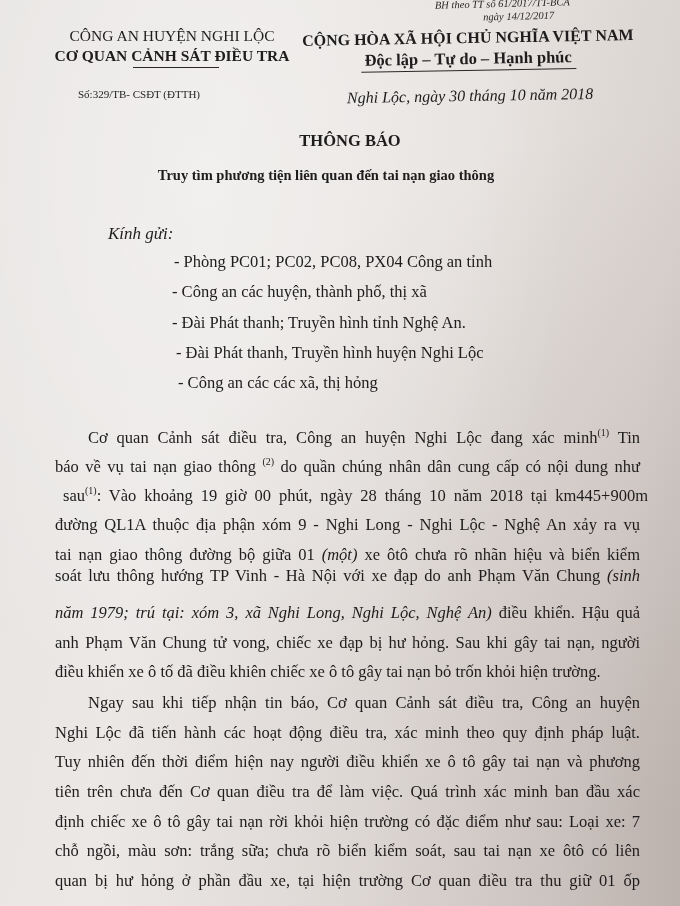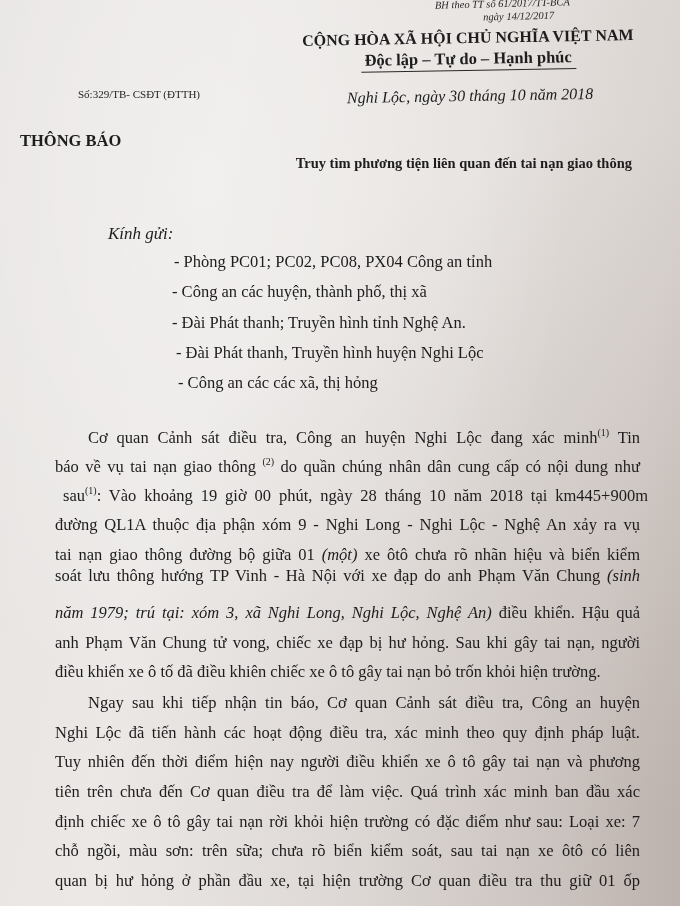--- a/index.html
+++ b/index.html
@@ -86,32 +86,32 @@
       top: 87px;
       font-size: 16px;
       font-style: italic;
       transform: rotate(-1deg);
     }
     .title {
       position: absolute;
       left: 0;
       width: 680px;
       top: 131px;
-      text-align: left;
+      text-align: center;
       font-weight: bold;
       font-size: 16.5px;
       padding-left: 20px;
       box-sizing: border-box;
     }
     .subtitle {
       position: absolute;
       left: 0;
       width: 632px;
-      top: 155px;
-      text-align: right;
+      top: 167px;
+      text-align: center;
       font-weight: bold;
       font-size: 14.5px;
       padding-left: 20px;
       box-sizing: border-box;
     }
     .greeting {
       left: 108px;
       top: 224px;
       font-size: 17px;
       font-style: italic;
@@ -150,20 +150,25 @@
 </head>
 <body>
 
 <div class="page">
 
   <div class="corner-note">
     <div>BH theo TT số 61/2017/TT-BCA</div>
     <div>ngày 14/12/2017</div>
   </div>
 
+  <div class="header-left">
+    <div>CÔNG AN HUYỆN NGHI LỘC</div>
+    <div class="agency-sub">CƠ QUAN CẢNH SÁT ĐIỀU TRA</div>
+    <span class="underline"></span>
+  </div>
 
   <div class="header-right">
     <div>CỘNG HÒA XÃ HỘI CHỦ NGHĨA VIỆT NAM</div>
     <div class="motto">Độc lập – Tự do – Hạnh phúc</div>
     <span class="underline"></span>
   </div>
 
   <div class="abs doc-number">Số:329/TB- CSĐT (ĐTTH)</div>
   <div class="abs place-date">Nghi Lộc, ngày 30 tháng 10 năm 2018</div>
 
@@ -191,17 +196,17 @@
     <div class="line" style="top:205px;">anh Phạm Văn Chung tử vong, chiếc xe đạp bị hư hỏng. Sau khi gây tai nạn, người</div>
     <div class="line last" style="top:234px;">điều khiển xe ô tố đã điều khiên chiếc xe ô tô gây tai nạn bỏ trốn khỏi hiện trường.</div>
   </div>
 
   <div class="body-text" style="top:693px;">
     <div class="line indent" style="top:0px;">Ngay sau khi tiếp nhận tin báo, Cơ quan Cảnh sát điều tra, Công an huyện</div>
     <div class="line" style="top:30px;">Nghi Lộc đã tiến hành các hoạt động điều tra, xác minh theo quy định pháp luật.</div>
     <div class="line" style="top:59px;">Tuy nhiên đến thời điểm hiện nay người điều khiển xe ô tô gây tai nạn và phương</div>
     <div class="line" style="top:89px;">tiên trên chưa đến Cơ quan điều tra để làm việc. Quá trình xác minh ban đầu xác</div>
     <div class="line" style="top:119px;">định chiếc xe ô tô gây tai nạn rời khỏi hiện trường có đặc điểm như sau: Loại xe: 7</div>
-    <div class="line" style="top:148px;">chỗ ngồi, màu sơn: trên sữa; chưa rõ biển kiểm soát, sau tai nạn xe ôtô có liên</div>
+    <div class="line" style="top:148px;">chỗ ngồi, màu sơn: trắng sữa; chưa rõ biển kiểm soát, sau tai nạn xe ôtô có liên</div>
     <div class="line" style="top:178px;">quan bị hư hỏng ở phần đầu xe, tại hiện trường Cơ quan điều tra thu giữ 01 ốp</div>
   </div>
 
 </div>
 
 </body></html>

